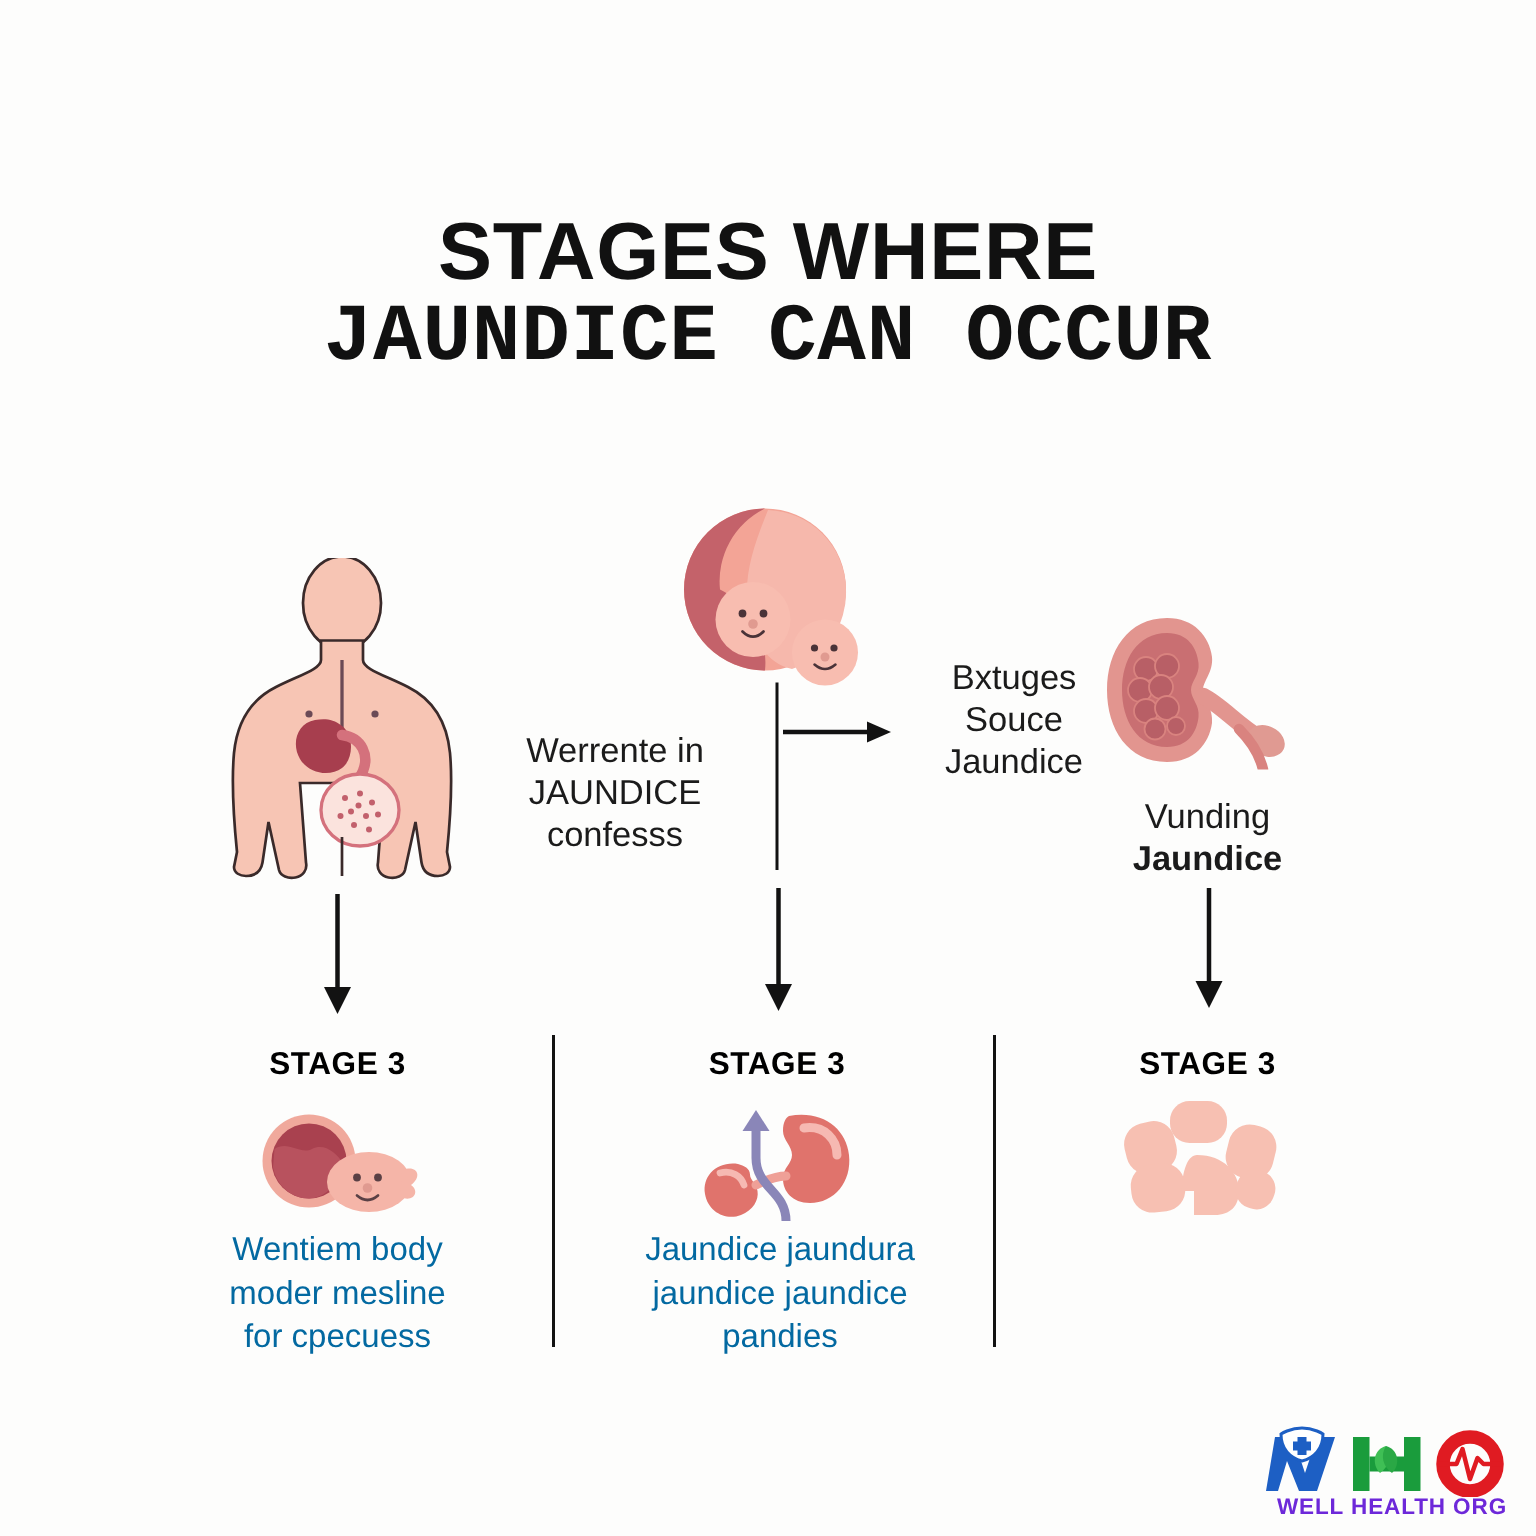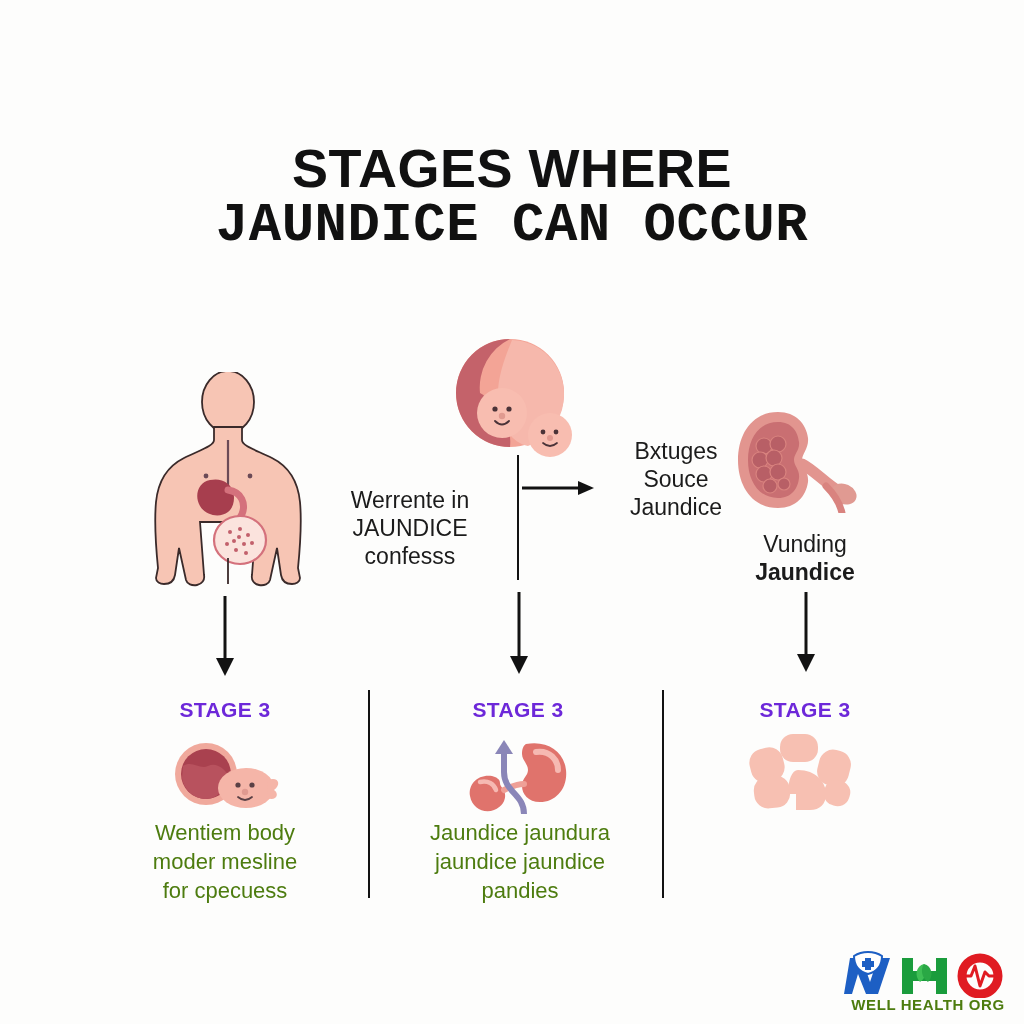--- a/index.html
+++ b/index.html
@@ -51,32 +51,32 @@
     font-size: 23px;
     text-align: center;
   }
   .mid-label .ln { display: block; }
 
   .stage-label {
     position: absolute;
     font-size: 21px;
     font-weight: 700;
     letter-spacing: 0.4px;
-    color: #6d28d9;
+    color: #000000;
     text-align: center;
     width: 240px;
   }
 
   .caption {
     position: absolute;
     font-size: 22px;
     line-height: 1.32;
     text-align: center;
     width: 250px;
-    color: #4d7c0f;
+    color: #0369a1;
   }
   .caption .ln { display: block; }
 
   
   .v-divider {
     position: absolute;
     width: 2px;
     background: #121212;
   }
   .v-rule-mid {
@@ -100,21 +100,21 @@
   }
   .logo-word {
     position: absolute;
     left: 0;
     top: 46px;
     width: 176px;
     text-align: center;
     font-size: 15px;
     font-weight: 700;
     letter-spacing: 0.6px;
-    color: #4d7c0f;
+    color: #6d28d9;
     white-space: nowrap;
   }
 </style>
 </head>
 <body>
 
 <div id="infographic">
 
   <div class="title-block">
     <span class="title-line title-line-1">STAGES WHERE</span>

